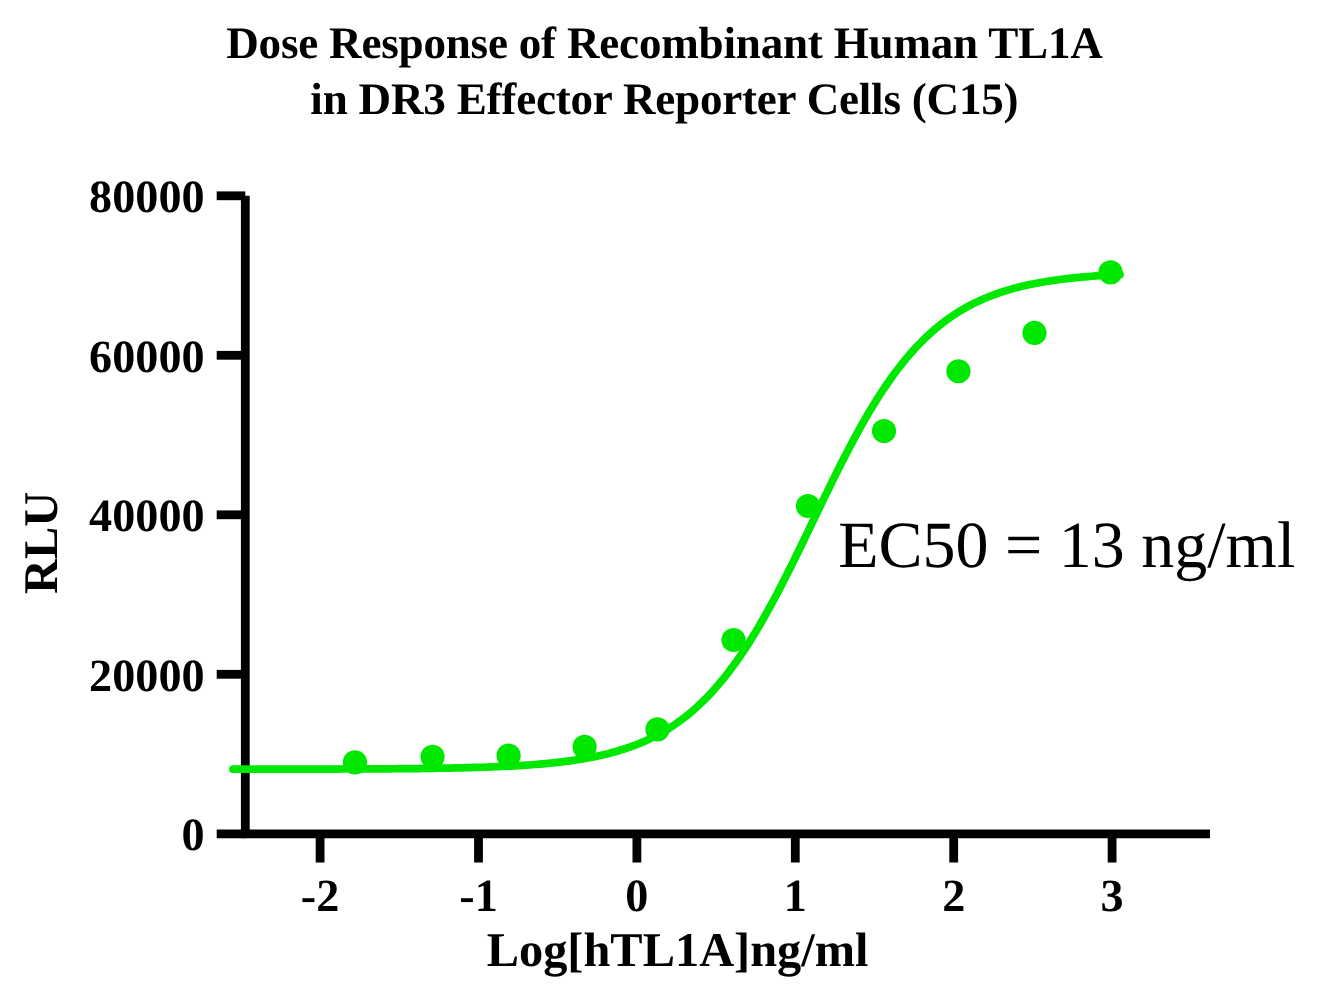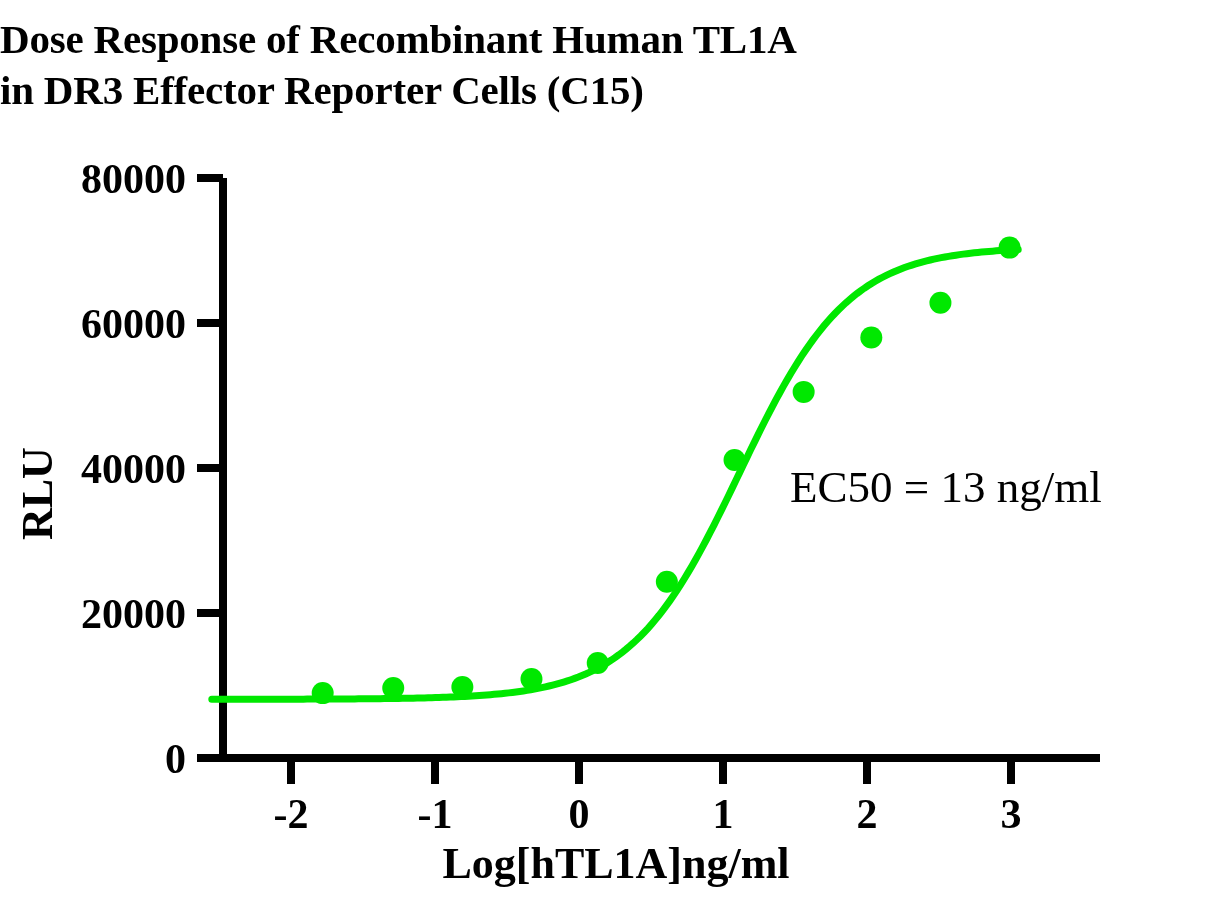--- a/index.html
+++ b/index.html
@@ -17,20 +17,21 @@
   #figure {
     position: relative;
     width: 1208px;
     height: 915px;
   }
   #chart-title {
     position: absolute;
     left: 0;
     top: 14px;
     width: 1208px;
+    text-align: center;
     font-size: 41px;
     font-weight: bold;
     line-height: 1.24;
     letter-spacing: -0.2px;
     white-space: pre-line;
   }
   #plot-svg {
     position: absolute;
     left: 0;
     top: 0;
@@ -55,23 +56,23 @@
     left: 0;
     top: 838px;
     width: 1208px;
     text-align: center;
     font-size: 44px;
     font-weight: bold;
     padding-left: 12px;
   }
   #ec50-annotation {
     position: absolute;
-    left: 790px;
+    left: 762px;
     top: 461px;
-    font-size: 45px;
+    font-size: 60px;
     font-weight: normal;
     white-space: nowrap;
   }
 </style>
 </head>
 <body>
 
 <div id="figure">
 
   <div id="chart-title">Dose Response of Recombinant Human TL1A

